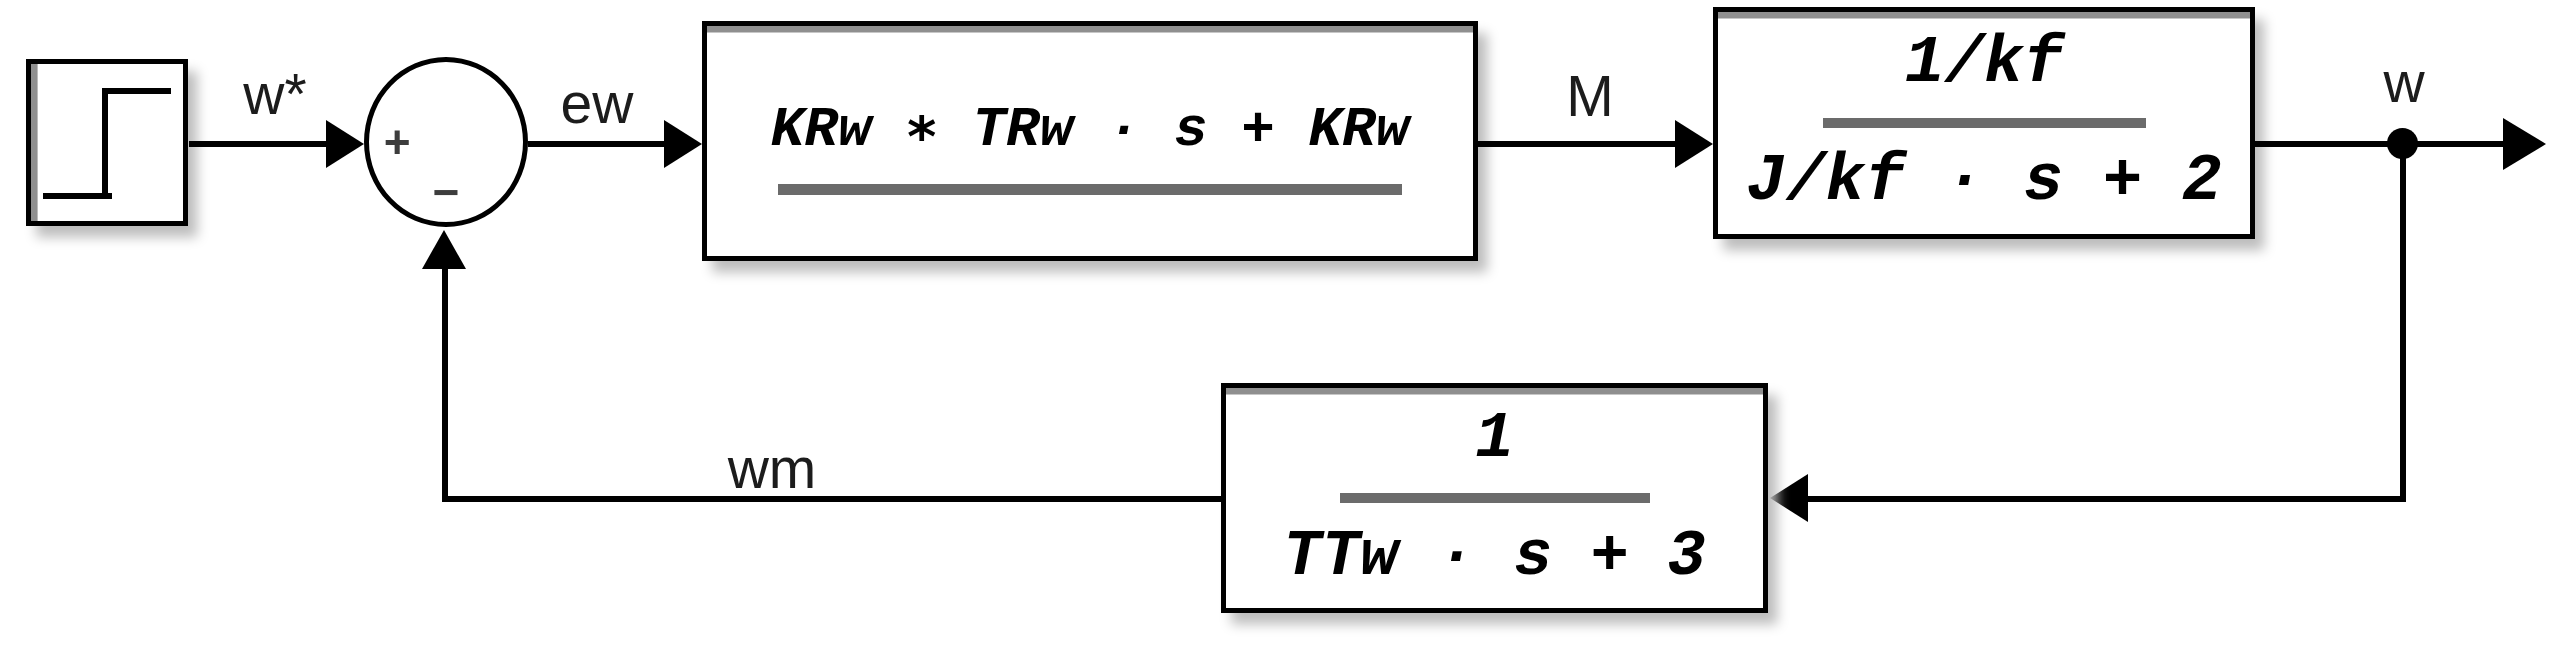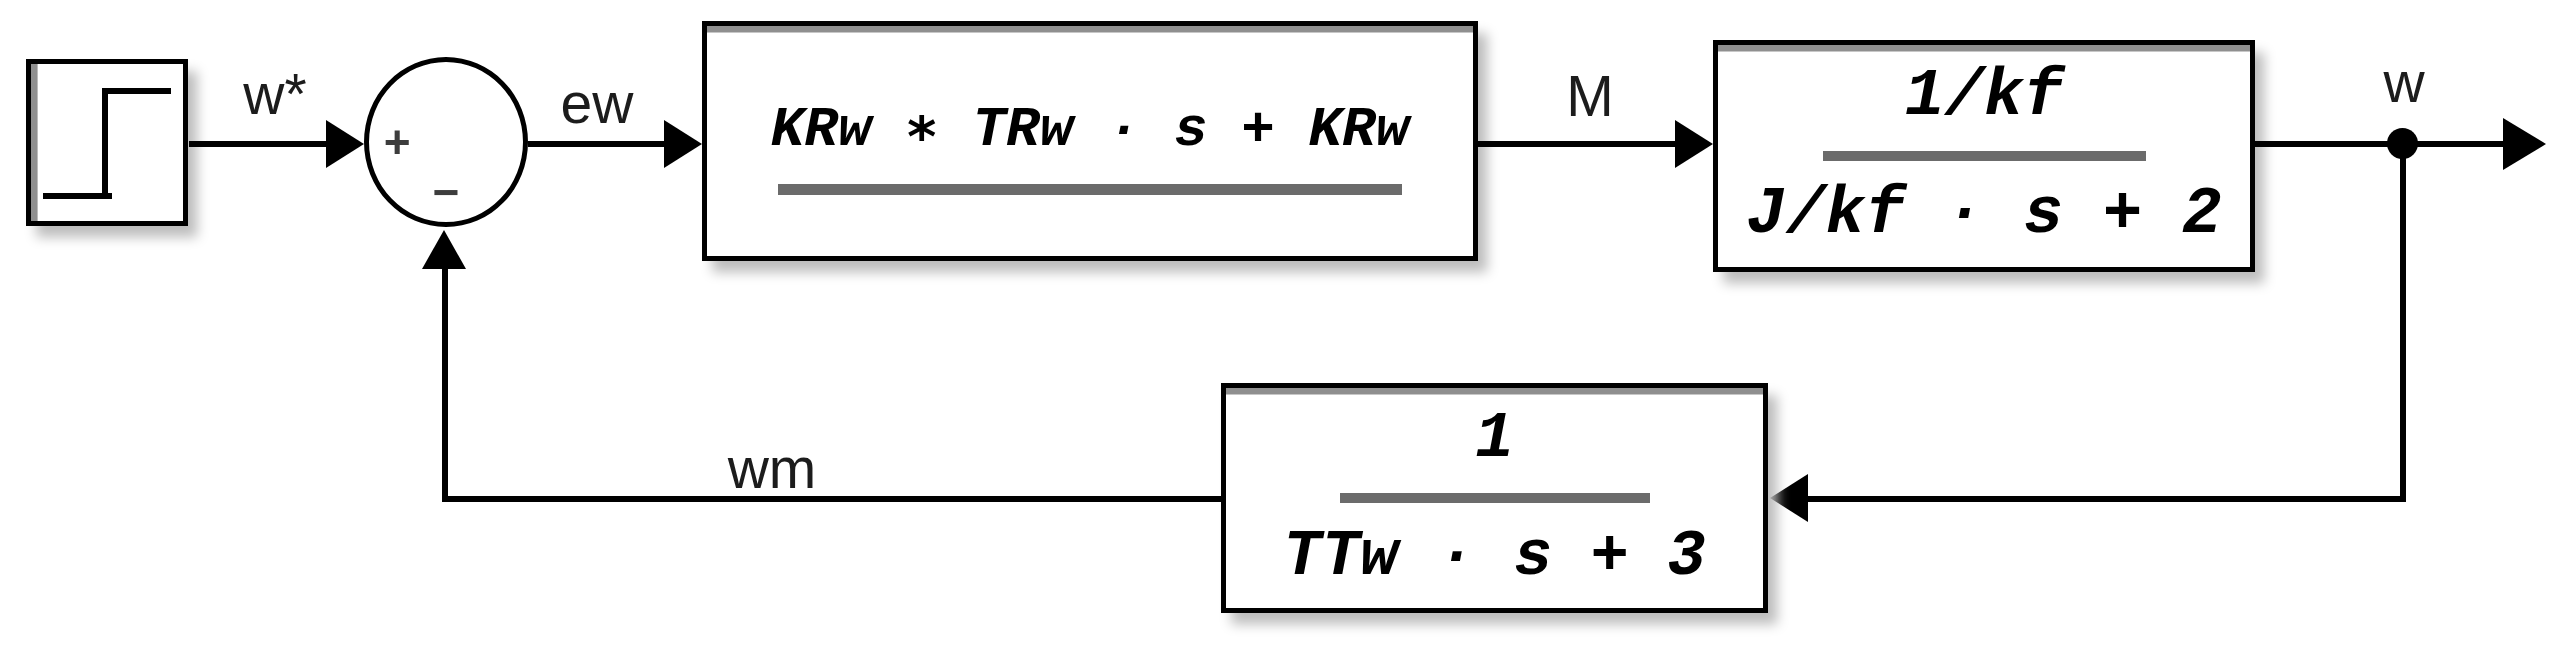--- a/index.html
+++ b/index.html
@@ -125,21 +125,21 @@
     <div class="frac f-controller">
       <div class="num">KRw ∗ TRw · s + KRw</div>
       <div class="bar" style="width:624px;"></div>
     </div>
   </div>
 
   <div class="wire" style="left:1477px; top:141px; width:198px; height:5.7px;"></div>
   <div class="arr arr-r" style="left:1675px; top:120px;"></div>
   <div class="lbl" style="left:1590px; top:96px;">M</div>
 
-  <div class="blk" style="left:1713px; top:40px; width:542px; height:232px;">
+  <div class="blk" style="left:1713px; top:7px; width:542px; height:232px;">
     <div class="frac f-plant">
       <div class="num">1/kf</div>
       <div class="bar" style="width:323px;"></div>
       <div class="den">J/kf · s + 2</div>
     </div>
   </div>
 
   <div class="wire" style="left:2255px; top:141px; width:249px; height:5.7px;"></div>
   <div class="arr arr-r big" style="left:2503px; top:118px;"></div>
   <div class="branch-dot" style="left:2387px; top:128px;"></div>

